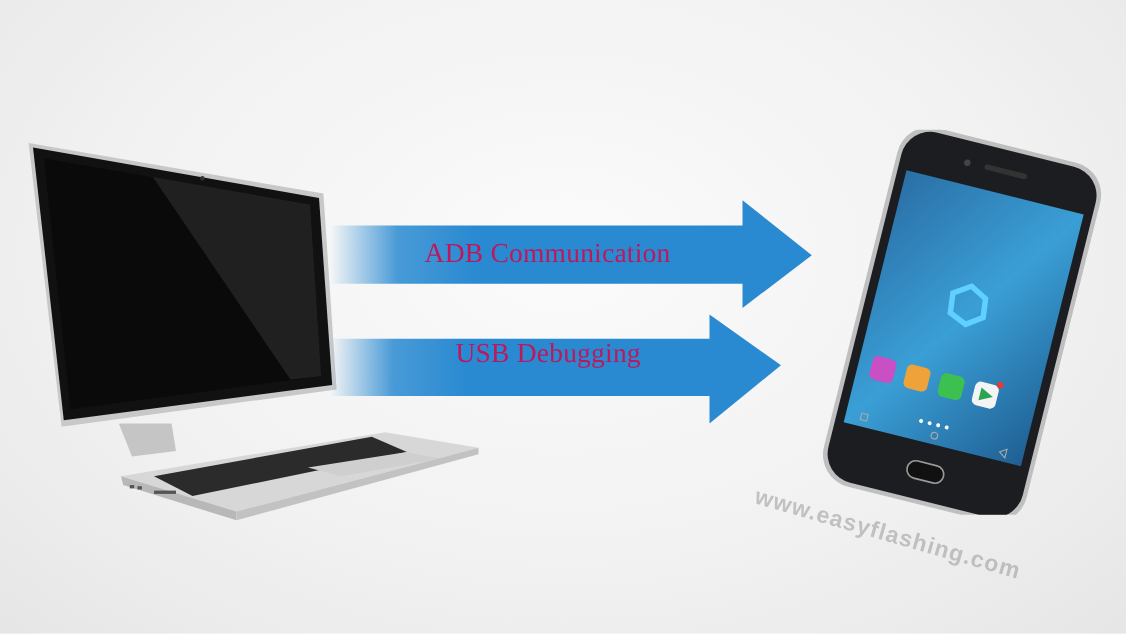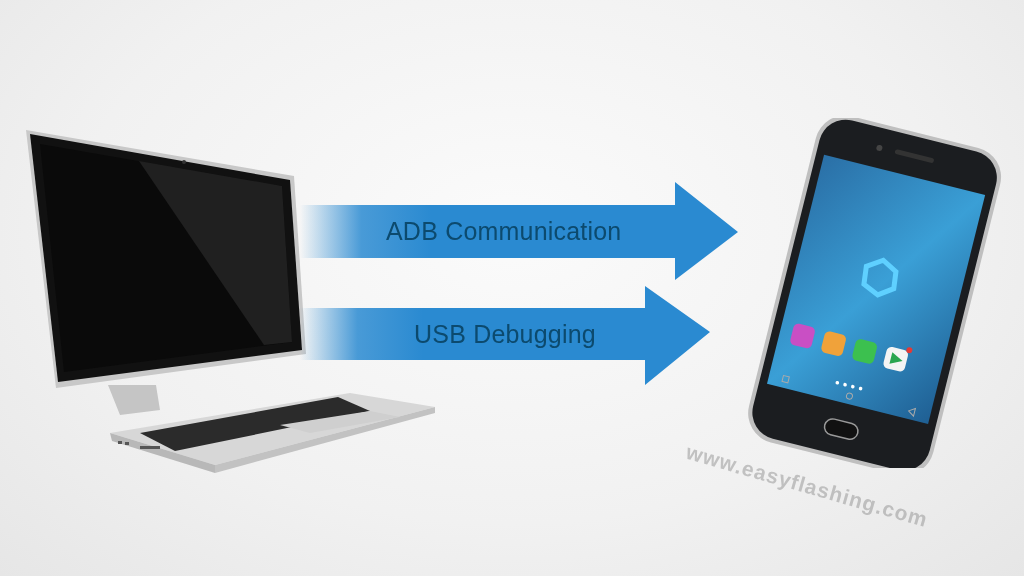--- a/index.html
+++ b/index.html
@@ -5,21 +5,21 @@
   html,body{margin:0;padding:0;}
   body{width:1024px;height:576px;overflow:hidden;position:relative;
     background:radial-gradient(ellipse at 50% 40%, #fbfbfb 0%, #f1f1f1 60%, #e6e6e6 100%);
     font-family:"Liberation Sans", sans-serif;}
   .abs{position:absolute;}
   
   .monitor{left:24px;top:128px;width:290px;height:260px;}
   .keyboard-base{left:100px;top:385px;width:340px;height:90px;}
   
   .arrow{position:absolute;}
-  .arrow-label{position:absolute;color:#0c4a6e;font-size:25px;letter-spacing:0.2px;white-space:nowrap;}
+  .arrow-label{position:absolute;color:#be185d;font-size:25px;letter-spacing:0.2px;white-space:nowrap;font-family:Liberation Serif, serif;}
   
   .phone{left:720px;top:118px;width:300px;height:350px;}
   .watermark{left:690px;top:440px;color:#9a9a9a;font-size:21px;font-weight:bold;
     transform:rotate(16deg);transform-origin:left top;letter-spacing:1px;opacity:0.55;white-space:nowrap;}
 </style>
 </head>
 <body>
 
 <div class="abs monitor">
   <svg width="290" height="260" viewBox="0 0 290 260">
@@ -57,21 +57,21 @@
     <linearGradient id="fade" x1="0" x2="1" y1="0" y2="0">
       <stop offset="0" stop-color="#2a8ad1" stop-opacity="0"></stop>
       <stop offset="0.14" stop-color="#2a8ad1" stop-opacity="0.85"></stop>
       <stop offset="0.3" stop-color="#2a8ad1" stop-opacity="1"></stop>
     </linearGradient>
   </defs>
   <polygon points="0,25 375,25 375,2 438,52 375,100 375,78 0,78" fill="url(#fade)"></polygon>
   <polygon points="0,128 345,128 345,106 410,152 345,205 345,180 0,180" fill="url(#fade)"></polygon>
 </svg>
 <div class="arrow-label" style="left:386px;top:217px;">ADB Communication</div>
-<div class="arrow-label" style="left:414px;top:320px;">USB Debugging</div>
+<div class="arrow-label" style="left:414px;top:308px;">USB Debugging</div>
 
 <div class="abs phone">
   <svg width="300" height="350" viewBox="0 0 300 350">
     <defs>
       <linearGradient id="scr" x1="0" y1="0" x2="1" y2="1">
         <stop offset="0" stop-color="#2a6fa6"></stop>
         <stop offset="0.5" stop-color="#3a9fd6"></stop>
         <stop offset="1" stop-color="#1f5f93"></stop>
       </linearGradient>
     </defs>

